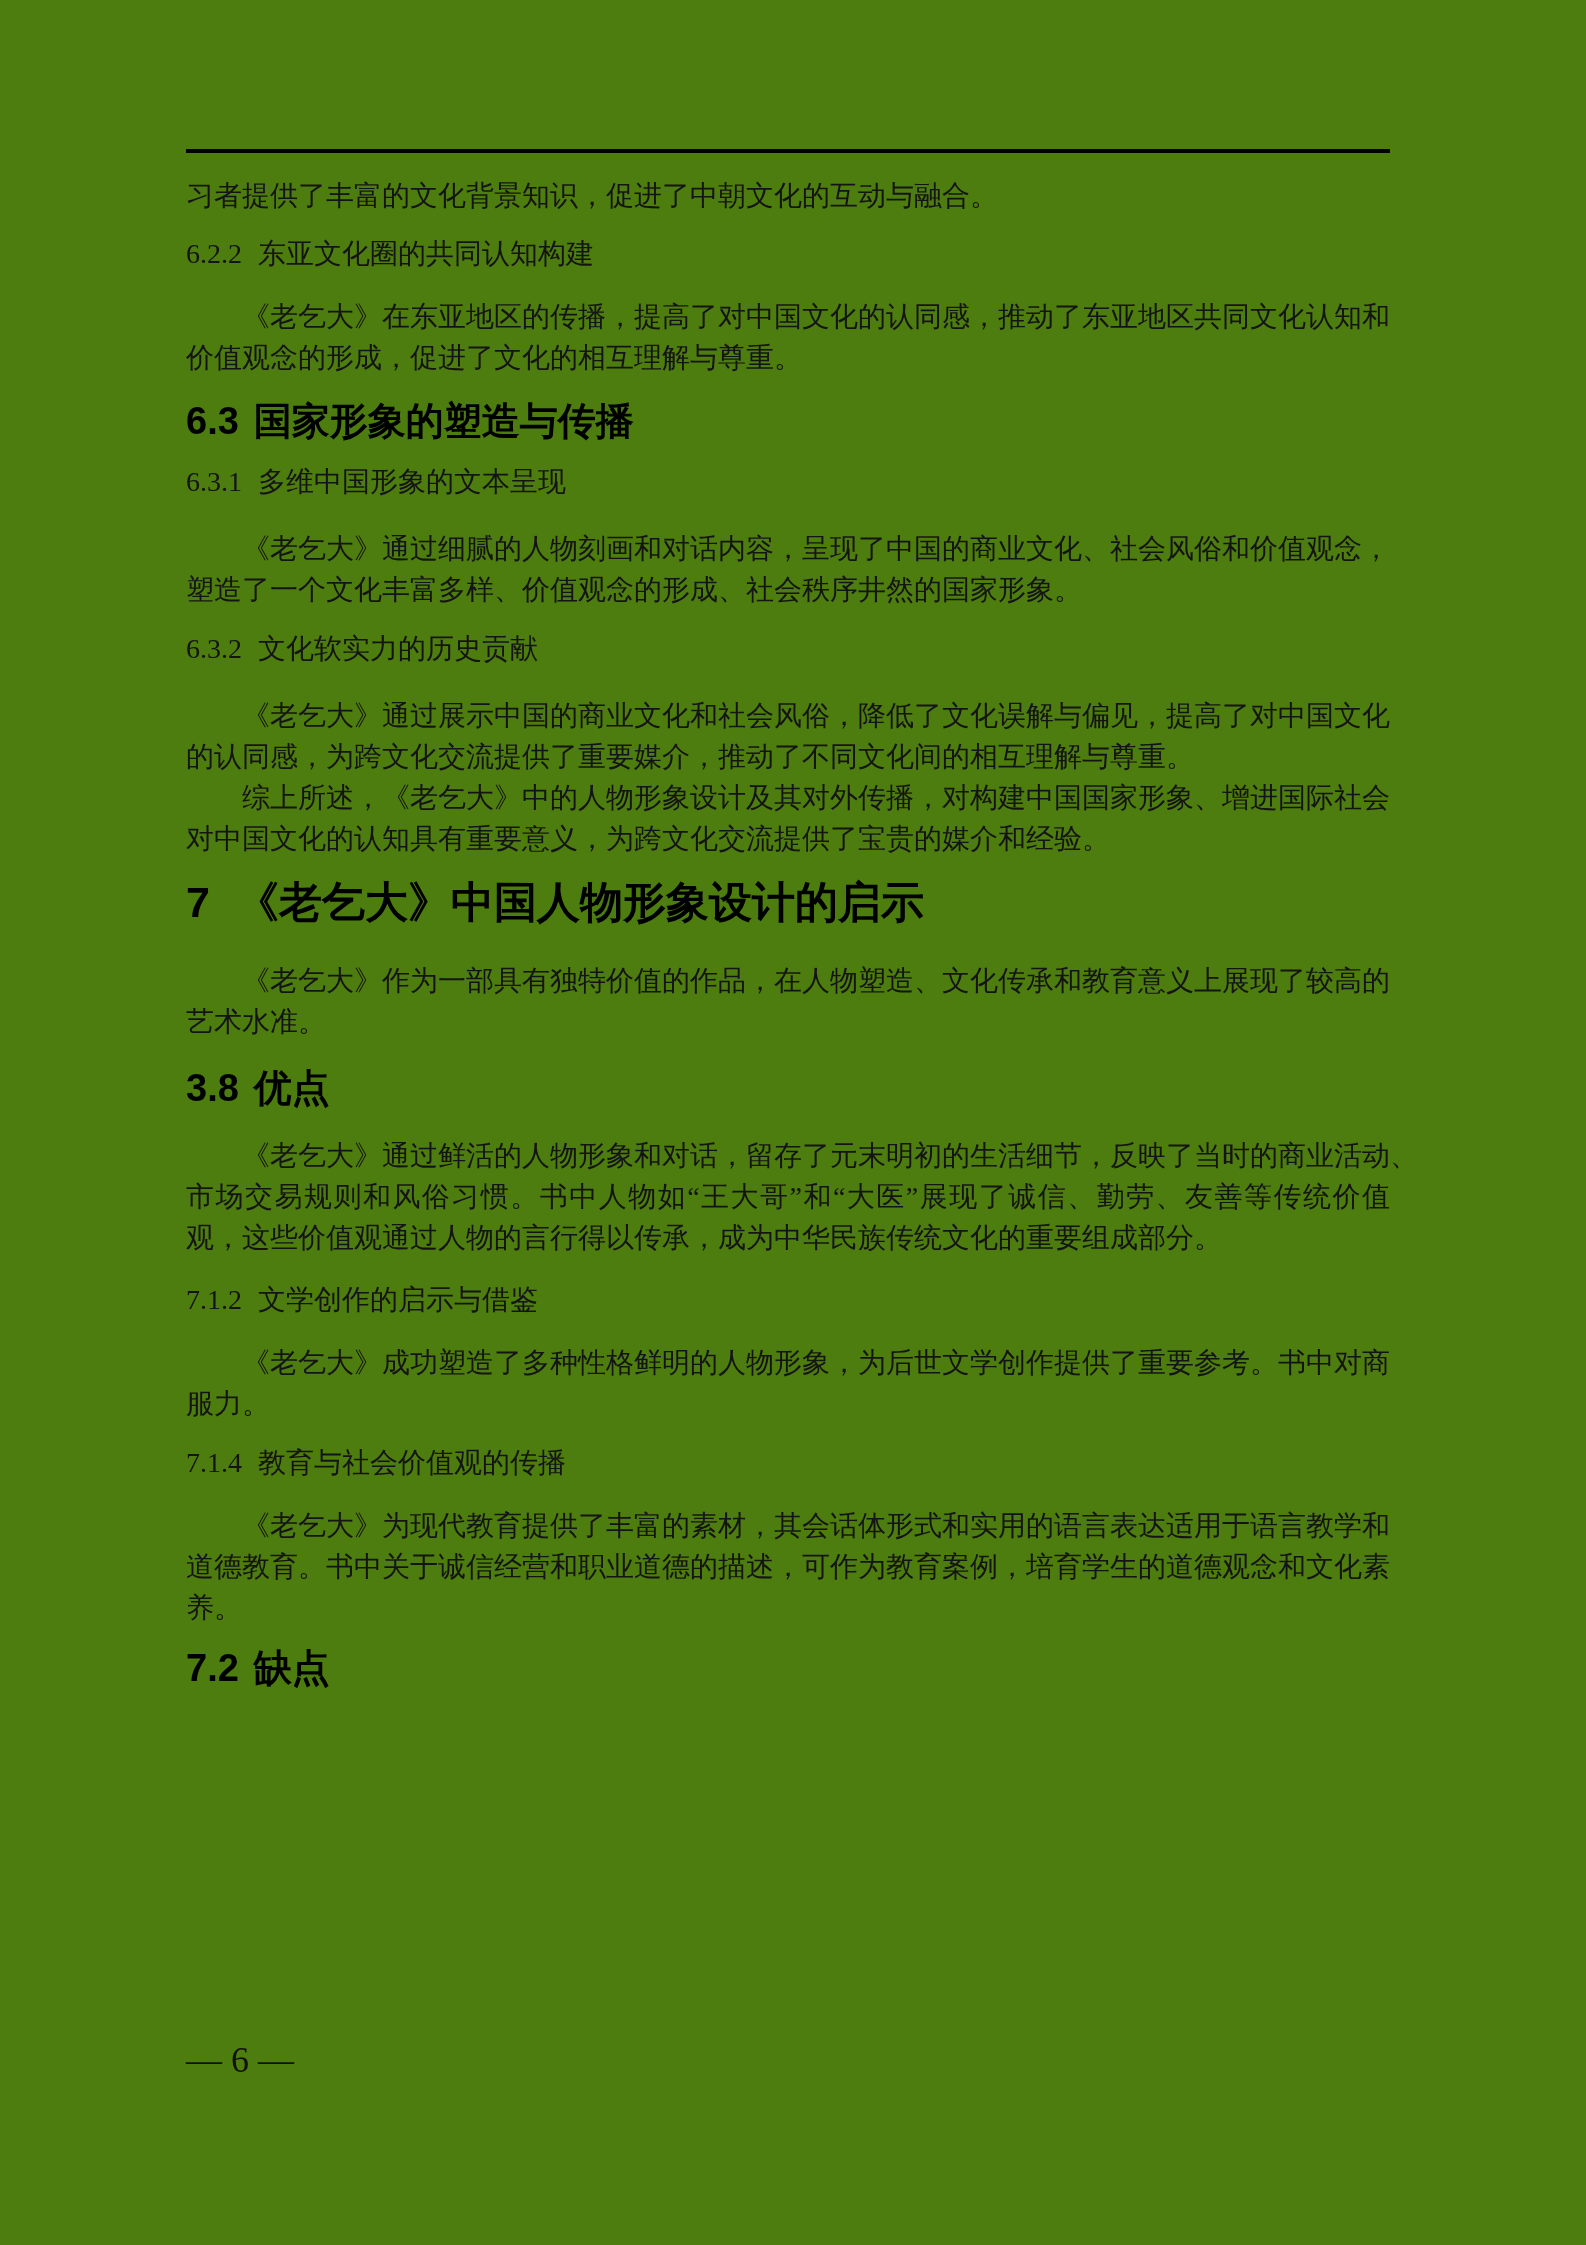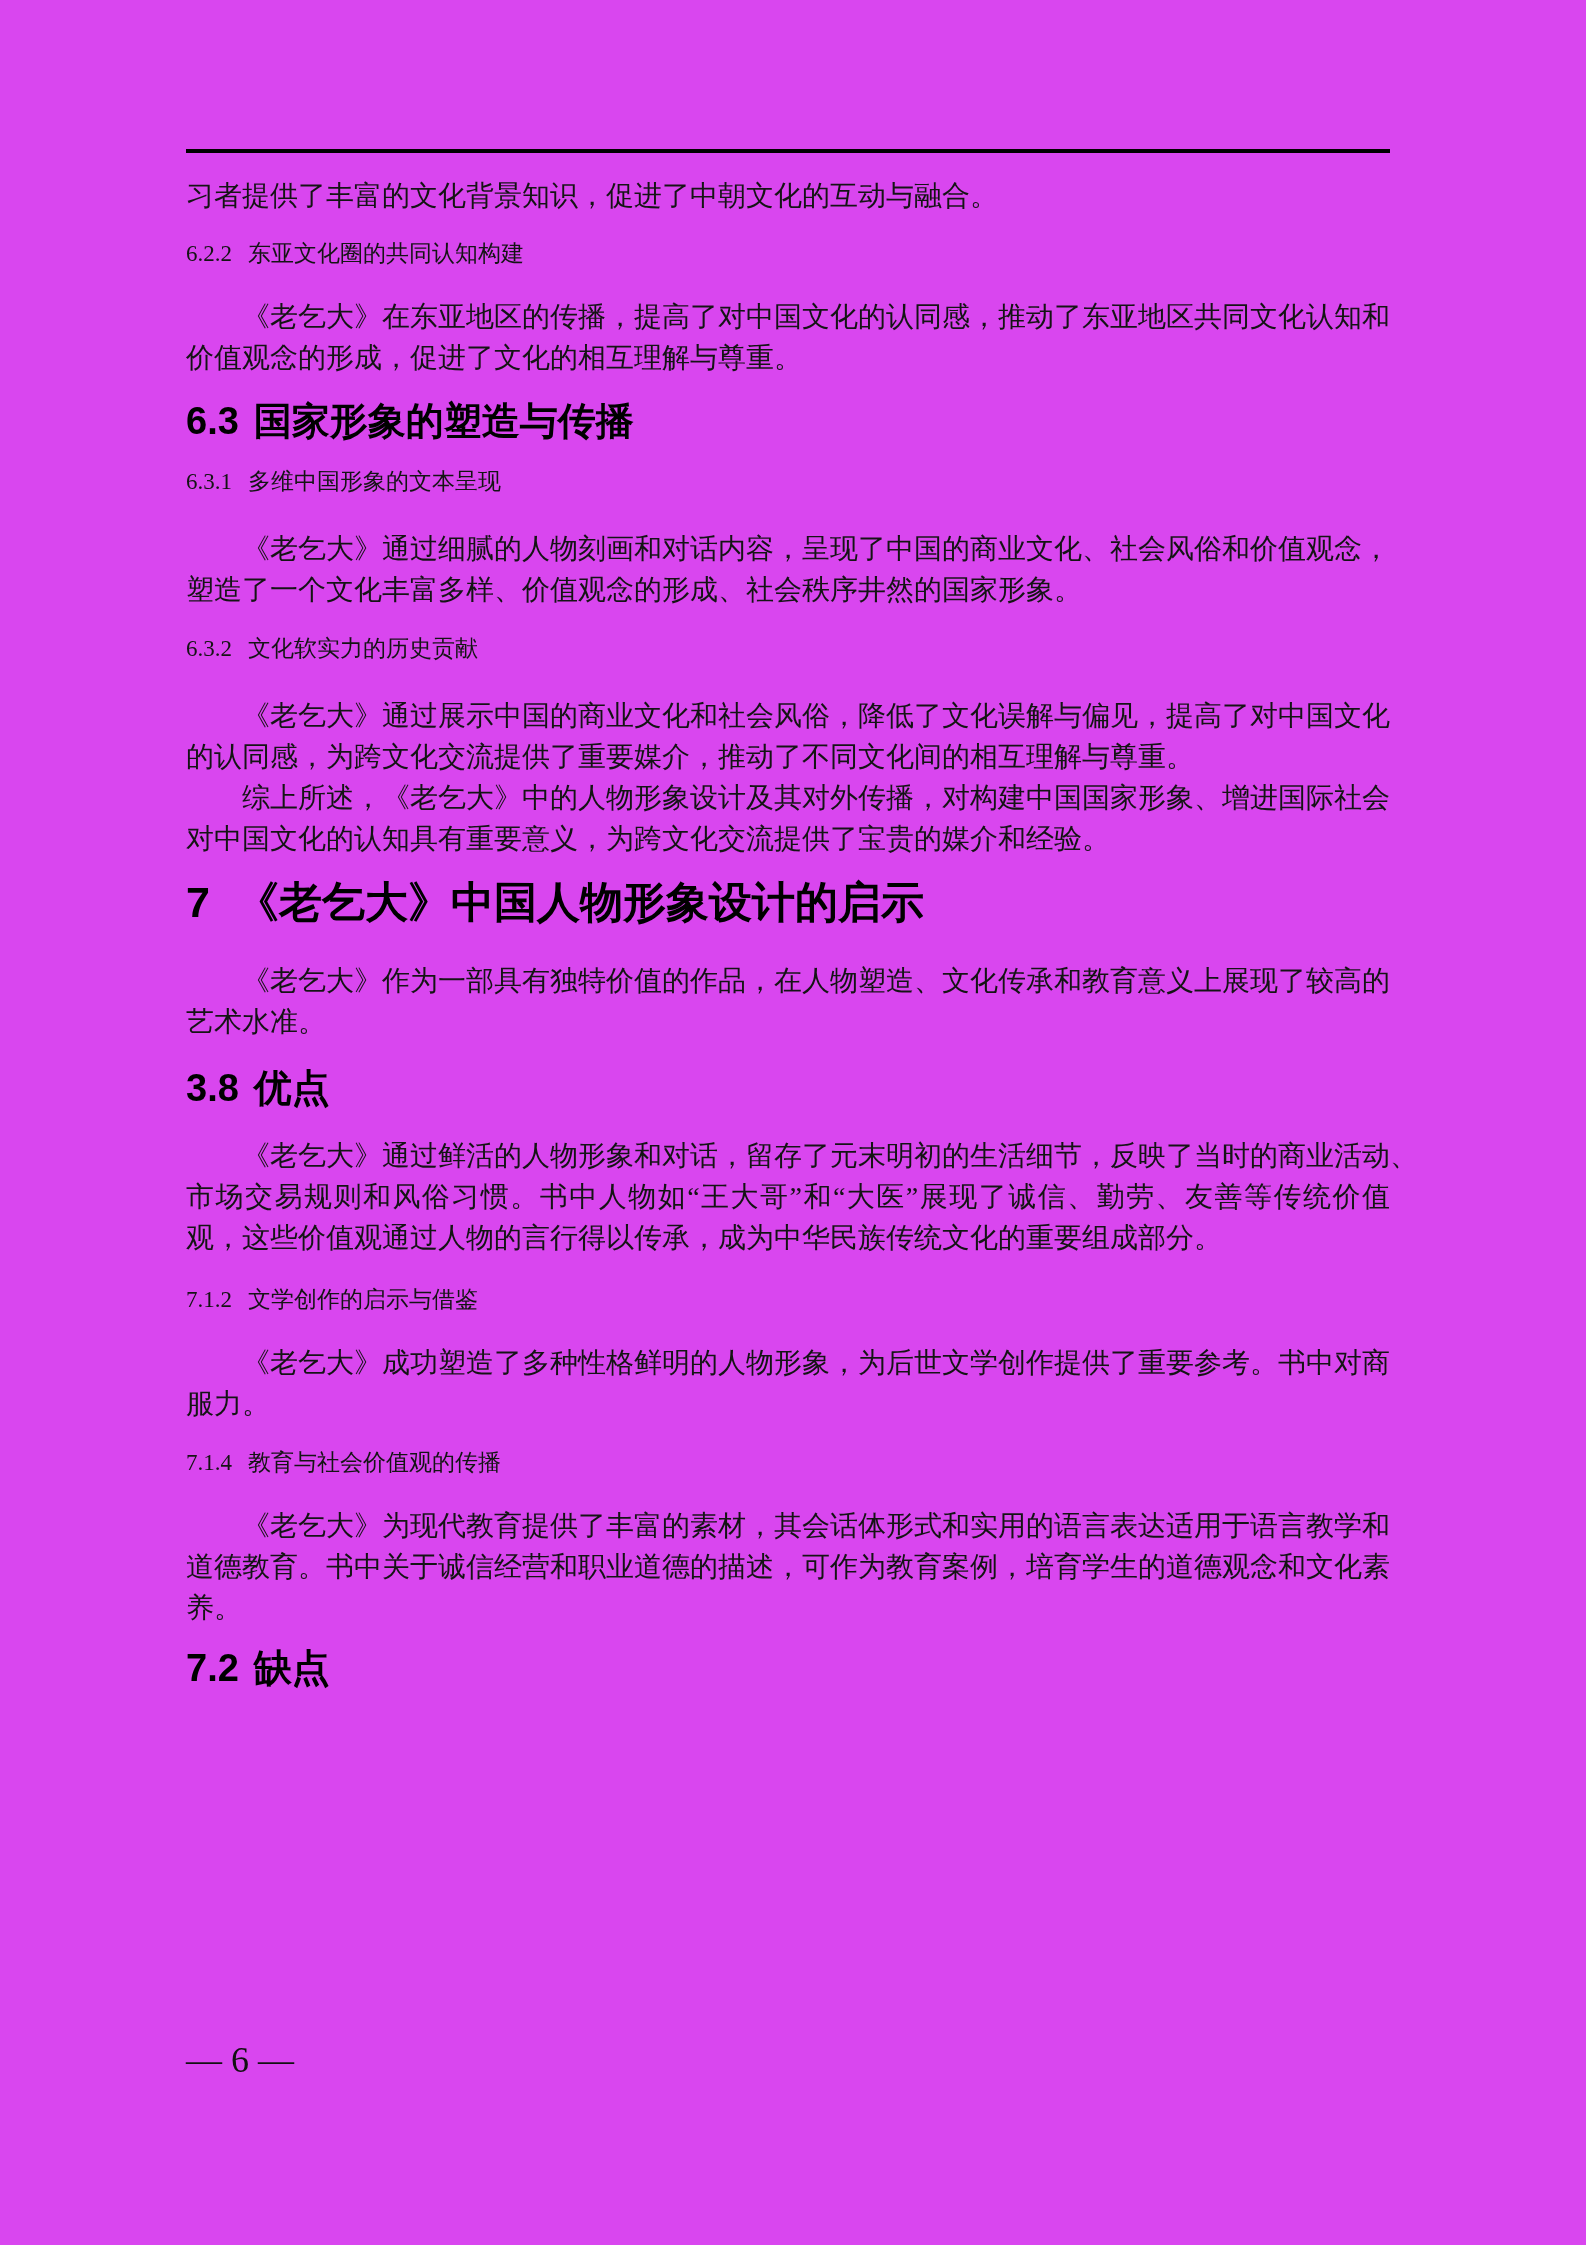--- a/index.html
+++ b/index.html
@@ -1,21 +1,21 @@
 <!DOCTYPE html>
 <html><head>
 <meta charset="utf-8">
 <style>
   * { margin: 0; padding: 0; box-sizing: border-box; }
   html, body { background: #ffffff; }
   .page {
     position: relative;
     width: 1586px;
     height: 2245px;
-    background: #d946ef;
+    background: #4d7c0f;
     overflow: hidden;
     font-family: "Liberation Serif", "DejaVu Serif", serif;
     color: #141414;
   }
   .content {
     position: absolute;
     left: 186px;
     top: 0;
     width: 1204px;
     padding-top: 149px;
@@ -30,21 +30,21 @@
   .jline {
     display: block;
     text-align: justify;
     text-align-last: justify;
     text-justify: inter-character;
     white-space: nowrap;
   }
   .jline.last { text-align-last: left; }
   .jline.indent { padding-left: 56px; }
   
-  .h3 { font-size: 23px; line-height: 41px; color: #141414; white-space: nowrap; }
+  .h3 { font-size: 28px; line-height: 41px; color: #141414; white-space: nowrap; }
   .h3 .num { margin-right: 16px; }
   
   .h2 {
     font-family: "Liberation Sans", "DejaVu Sans", sans-serif;
     font-weight: bold;
     font-size: 38px; line-height: 50px; color: #000000; white-space: nowrap;
   }
   .h2 .num { margin-right: 15px; }
   
   .h1 {

